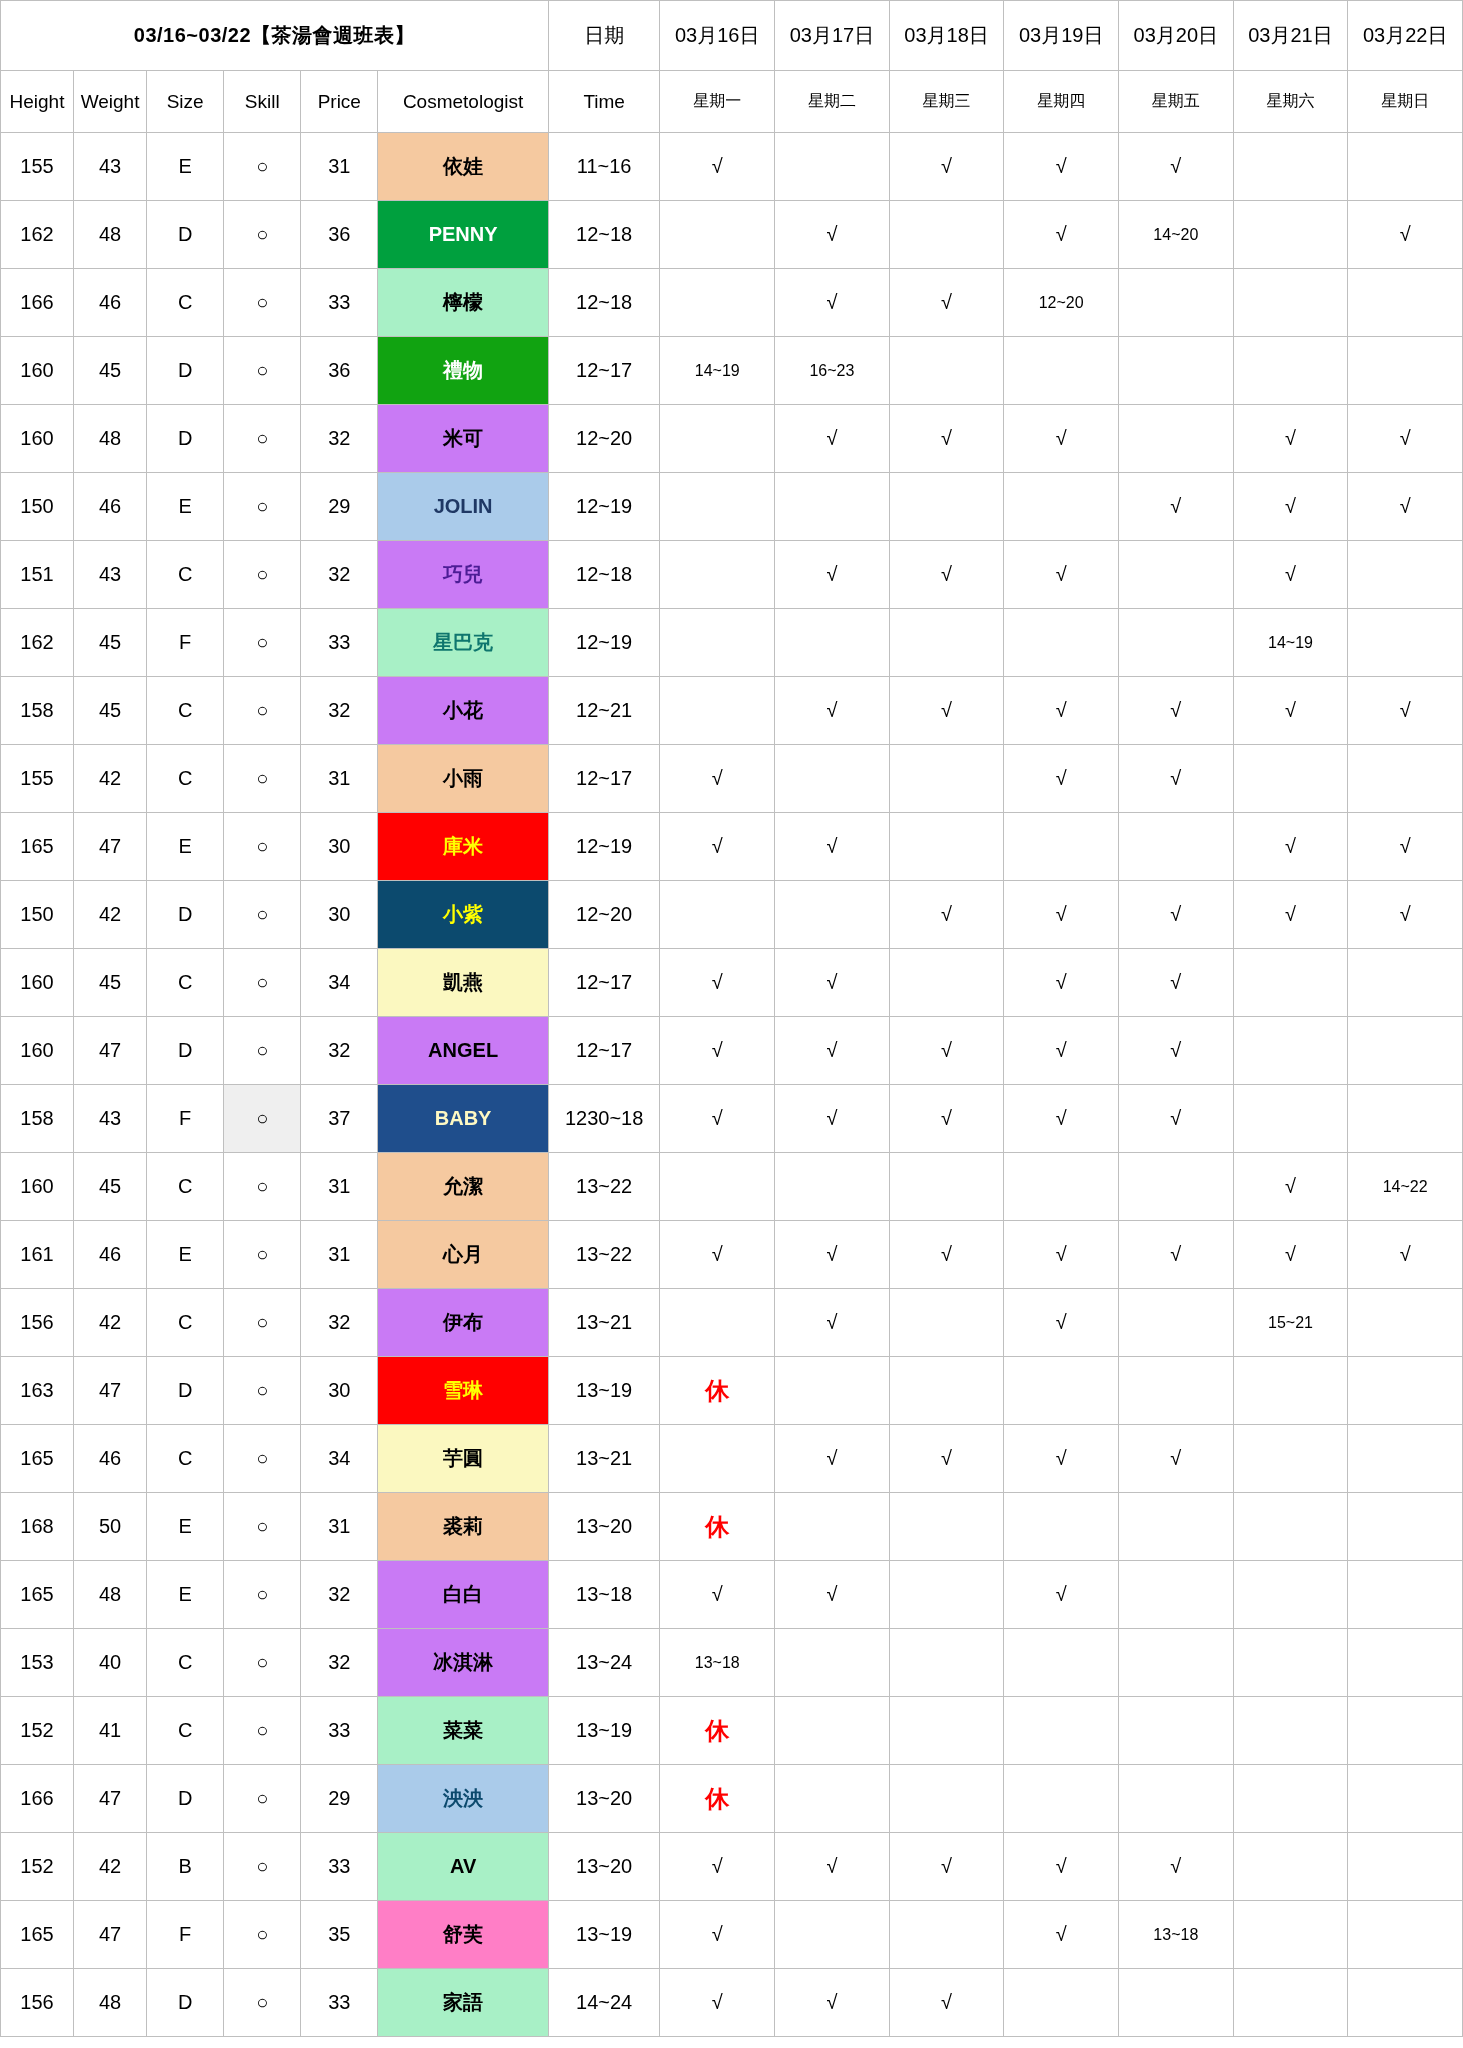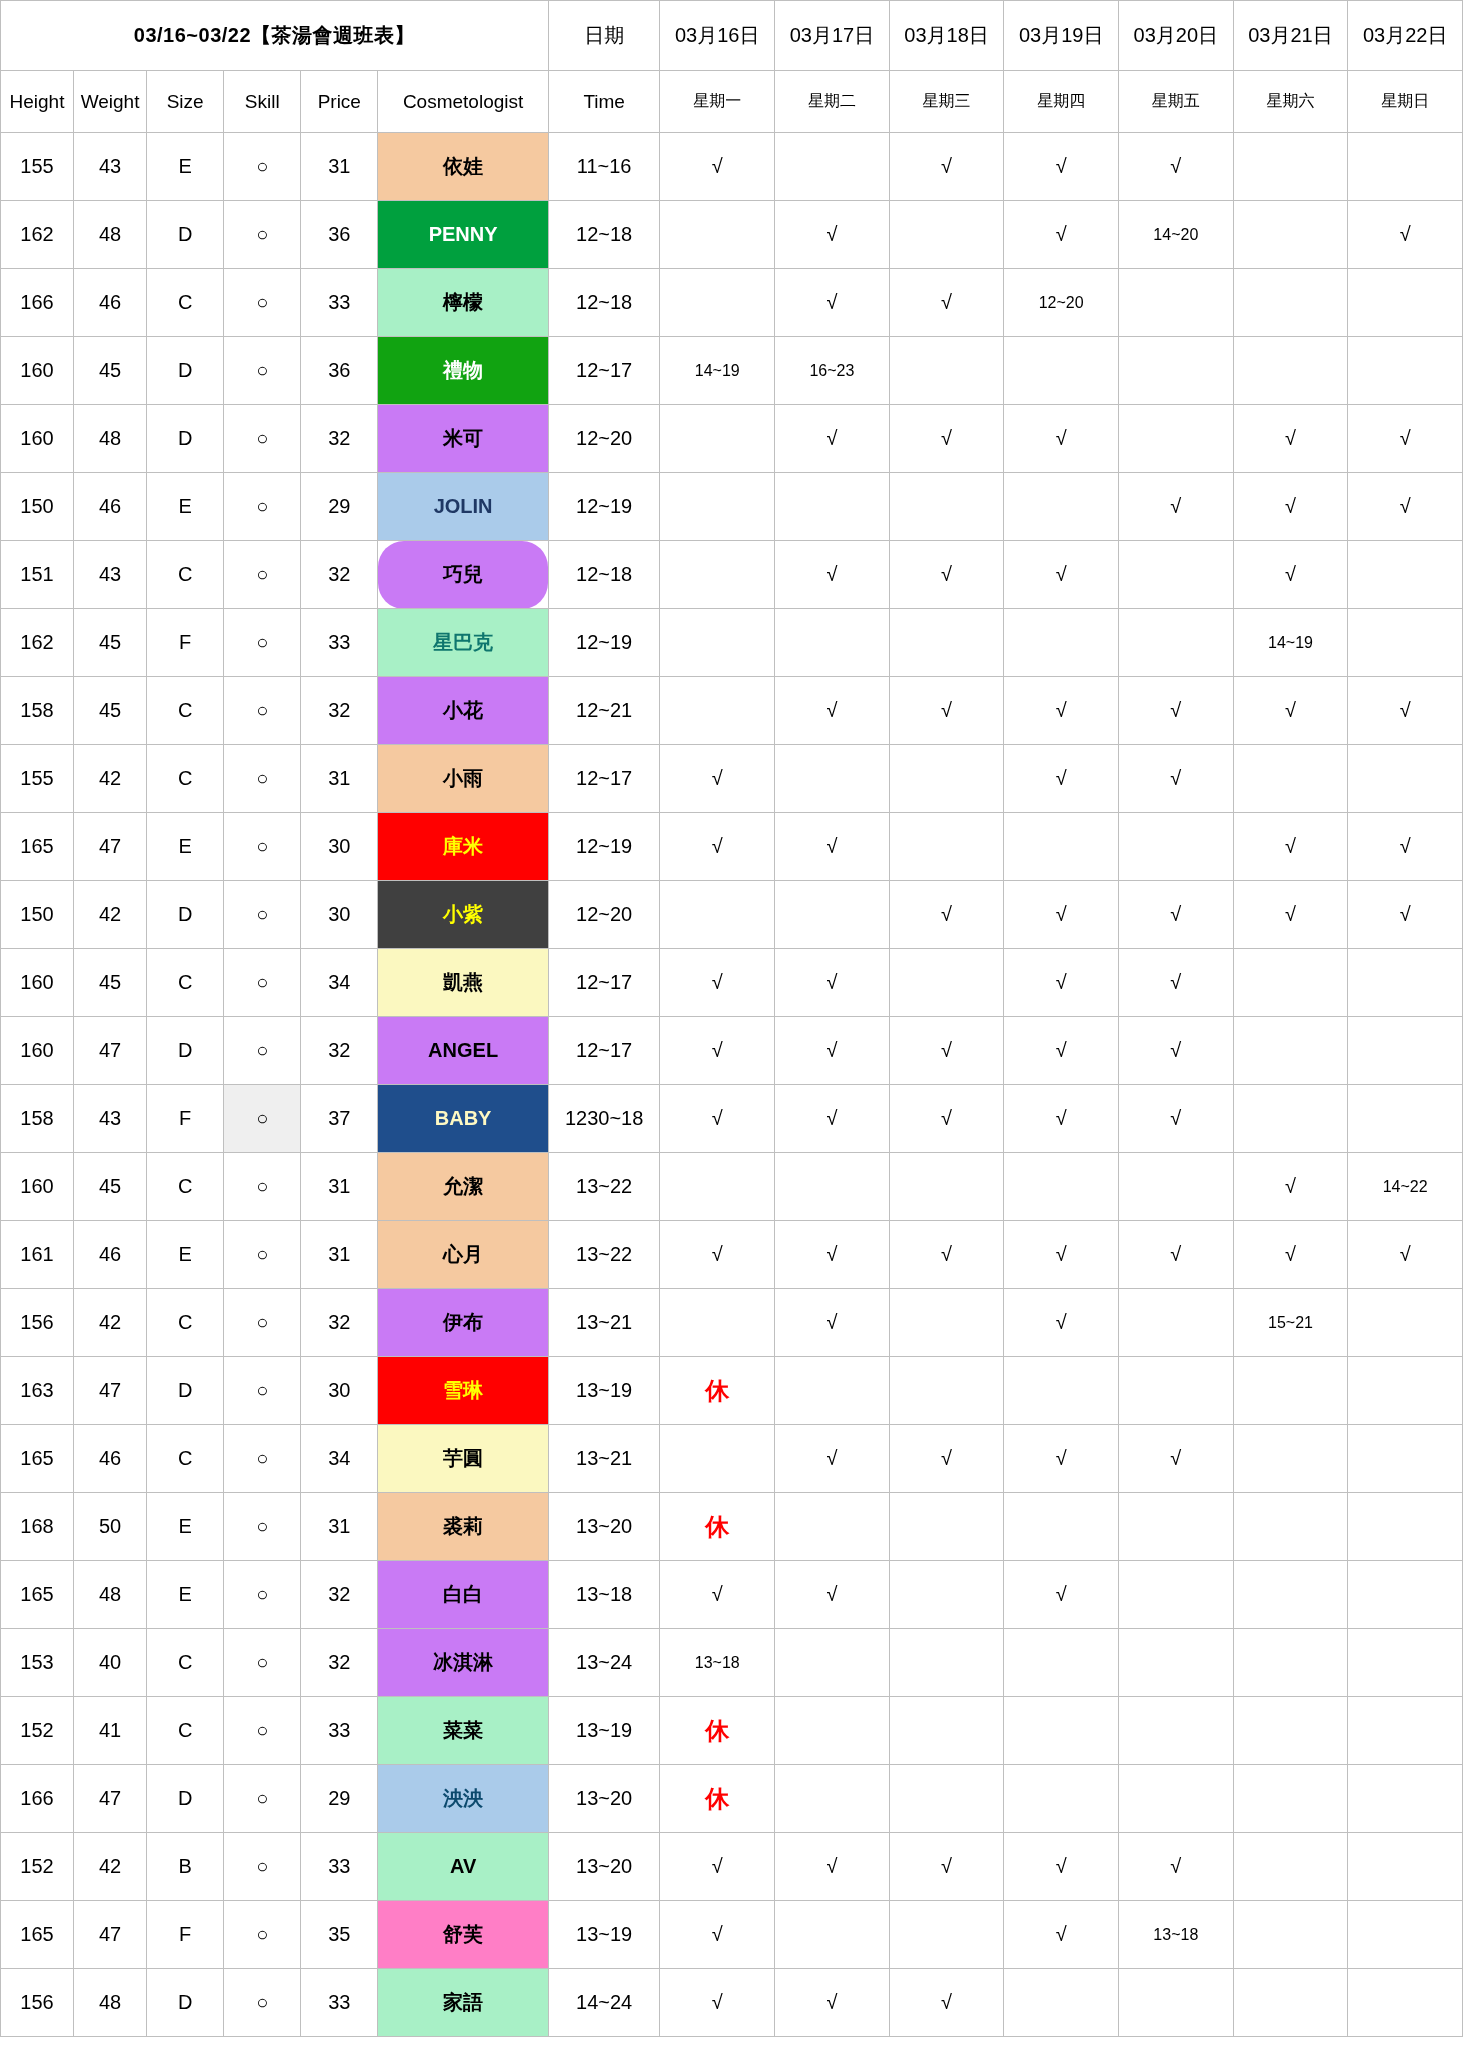--- a/index.html
+++ b/index.html
@@ -225,21 +225,21 @@
           <td class="day">√</td>
           <td class="day">√</td>
           <td class="day">√</td>
         </tr>
         <tr class="data-row">
           <td class="num">151</td>
           <td class="num">43</td>
           <td class="size">C</td>
           <td class="skill">○</td>
           <td class="price">32</td>
-          <td class="name" style="background: rgb(201, 122, 245); color: #000000; border-radius: 26px;">巧兒</td>
+          <td class="name" style="background: rgb(201, 122, 245); color: #4c1d95;">巧兒</td>
           <td class="time">12~18</td>
           <td class="day"></td>
           <td class="day">√</td>
           <td class="day">√</td>
           <td class="day">√</td>
           <td class="day"></td>
           <td class="day">√</td>
           <td class="day"></td>
         </tr>
         <tr class="data-row">
@@ -305,21 +305,21 @@
           <td class="day"></td>
           <td class="day">√</td>
           <td class="day">√</td>
         </tr>
         <tr class="data-row">
           <td class="num">150</td>
           <td class="num">42</td>
           <td class="size">D</td>
           <td class="skill">○</td>
           <td class="price">30</td>
-          <td class="name" style="background: #404040; color: rgb(255, 255, 0);">小紫</td>
+          <td class="name" style="background: #0c4a6e; color: rgb(255, 255, 0);">小紫</td>
           <td class="time">12~20</td>
           <td class="day"></td>
           <td class="day"></td>
           <td class="day">√</td>
           <td class="day">√</td>
           <td class="day">√</td>
           <td class="day">√</td>
           <td class="day">√</td>
         </tr>
         <tr class="data-row">

